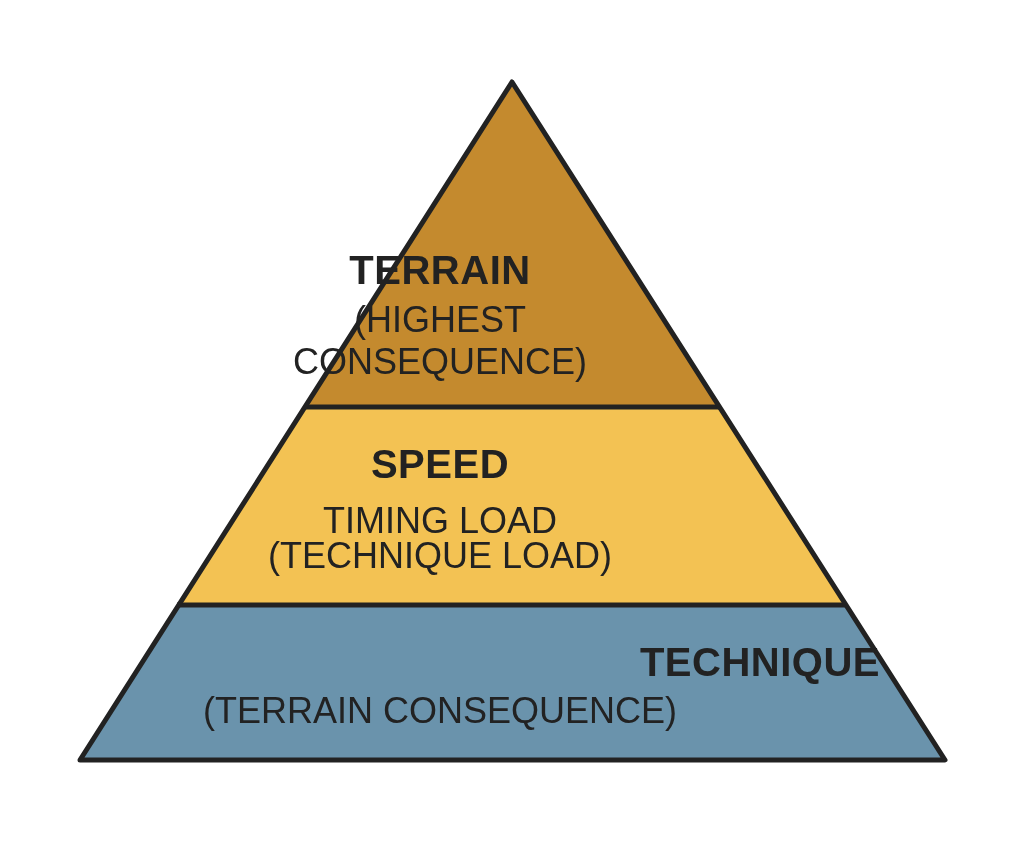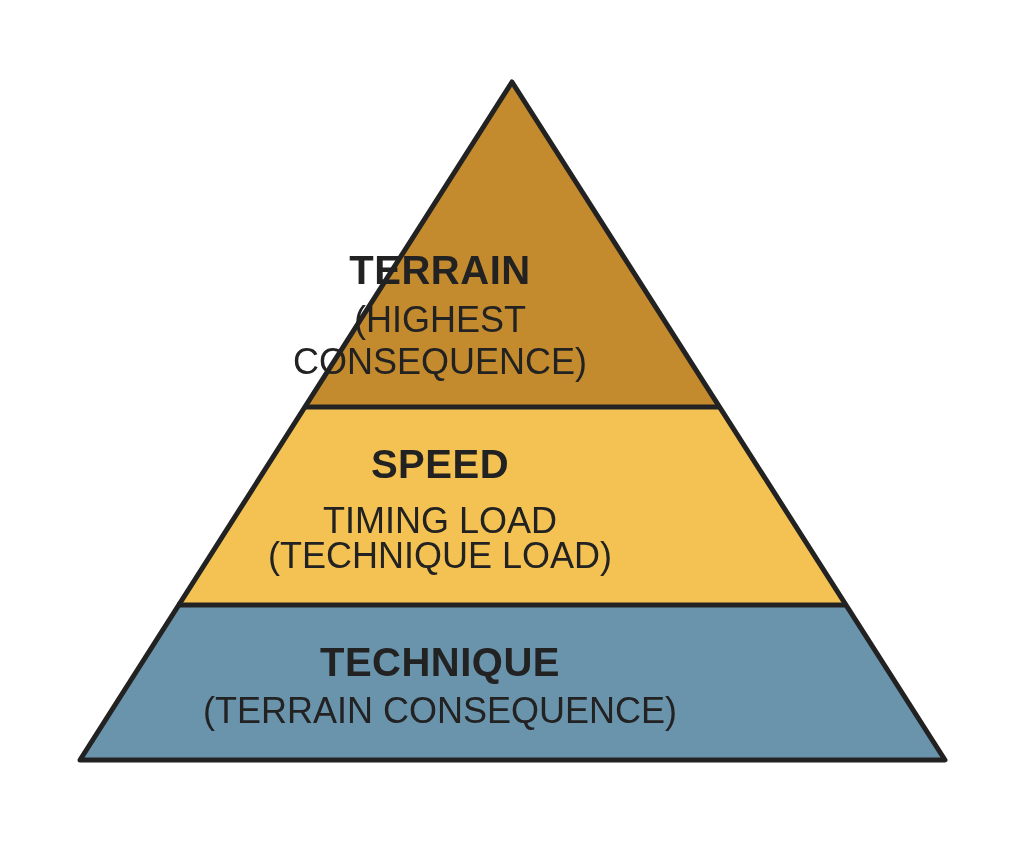--- a/index.html
+++ b/index.html
@@ -28,14 +28,14 @@
 </svg>
 
 <div class="label title" style="top:248px;">TERRAIN</div>
 <div class="label sub" style="top:300px;">(HIGHEST</div>
 <div class="label sub" style="top:342px;">CONSEQUENCE)</div>
 
 <div class="label title" style="top:442px;">SPEED</div>
 <div class="label sub" style="top:494px;margin-top:7px;">TIMING LOAD</div>
 <div class="label sub" style="top:536px;">(TECHNIQUE LOAD)</div>
 
-<div class="label title" style="top:640px;">TECHNIQUE</div>
+<div class="label title" style="top:640px;text-align:right;">TECHNIQUE</div>
 <div class="label sub" style="top:691px;">(TERRAIN CONSEQUENCE)</div>
 
 </body></html>

